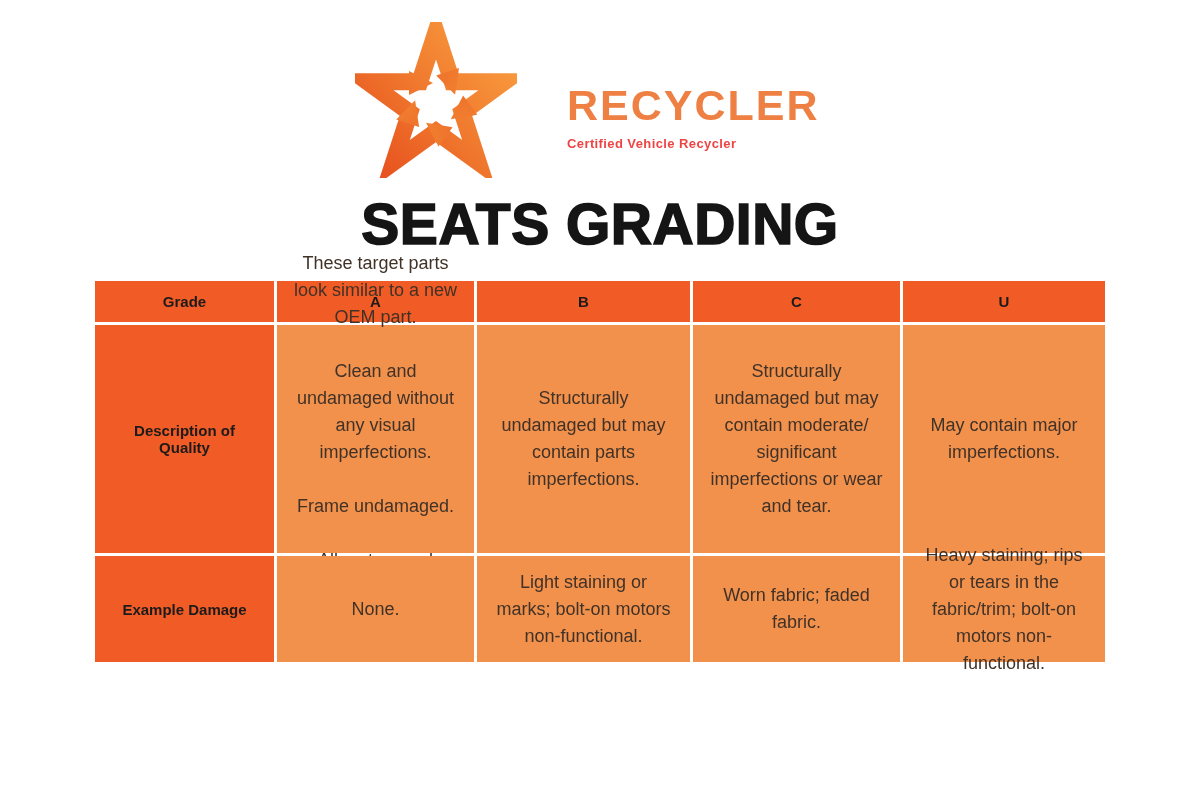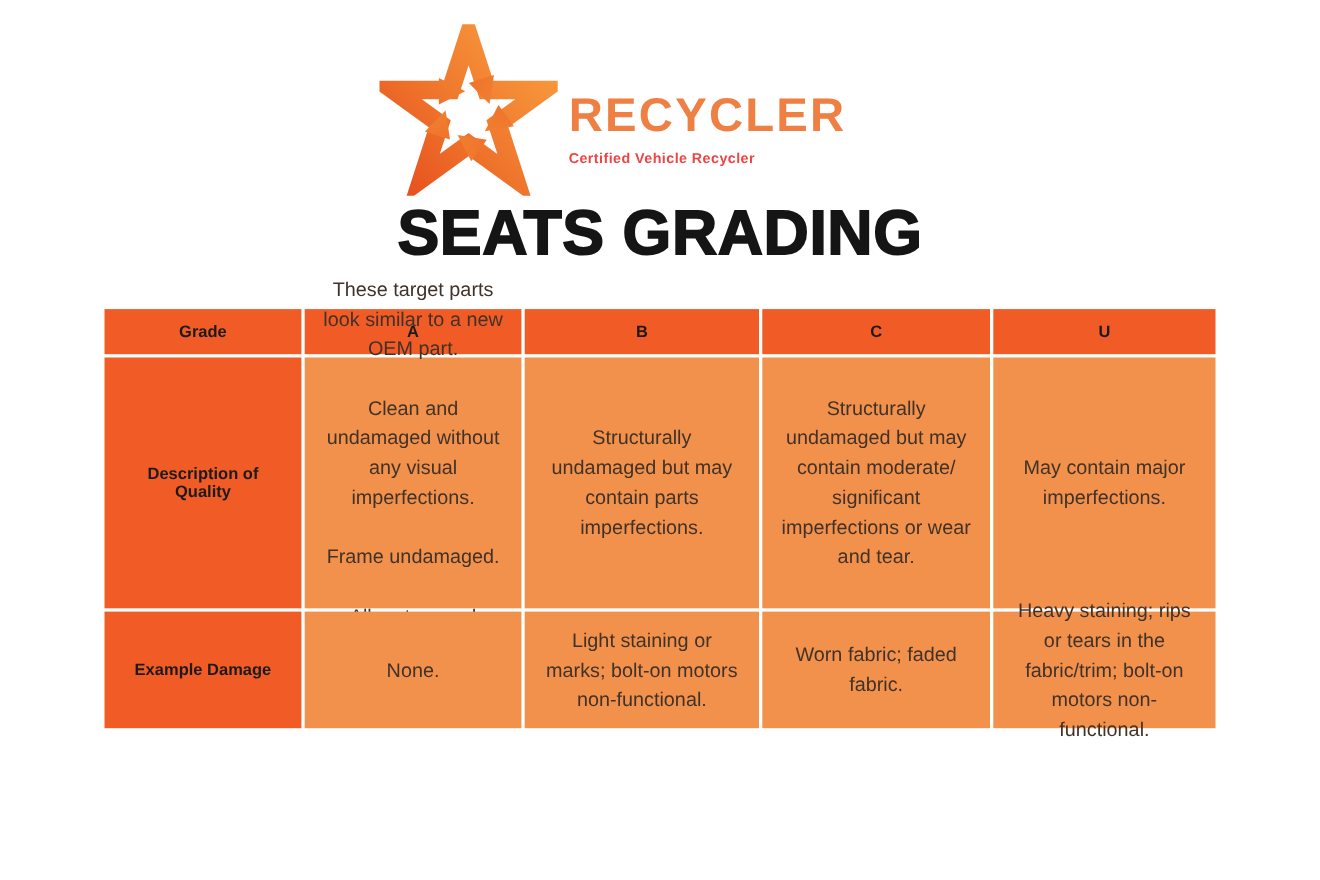--- a/index.html
+++ b/index.html
@@ -14,24 +14,25 @@
   .canvas {
     position: relative;
     width: 1200px;
     height: 800px;
     background: #ffffff;
   }
 
   
   .logo {
     position: absolute;
-    left: 345px;
+    left: 355px;
     top: 22px;
     display: flex;
     align-items: center;
+    gap: 40px;
   }
   .logo-star {
     width: 162px;
     height: 156px;
     flex: 0 0 auto;
   }
   .logo-text {
     margin-left: 10px;
     padding-top: 34px;
   }
@@ -46,21 +47,21 @@
     margin-top: 9px;
     font-size: 13px;
     font-weight: bold;
     letter-spacing: 0.4px;
     color: #ef4444;
   }
 
   
   .page-title {
     position: absolute;
-    top: 184px;
+    top: 196px;
     left: 0;
     width: 1200px;
     text-align: center;
     font-size: 57px;
     font-weight: bold;
     -webkit-text-stroke: 1.6px #151515;
     letter-spacing: 0.5px;
     color: #151515;
     line-height: 1;
   }

